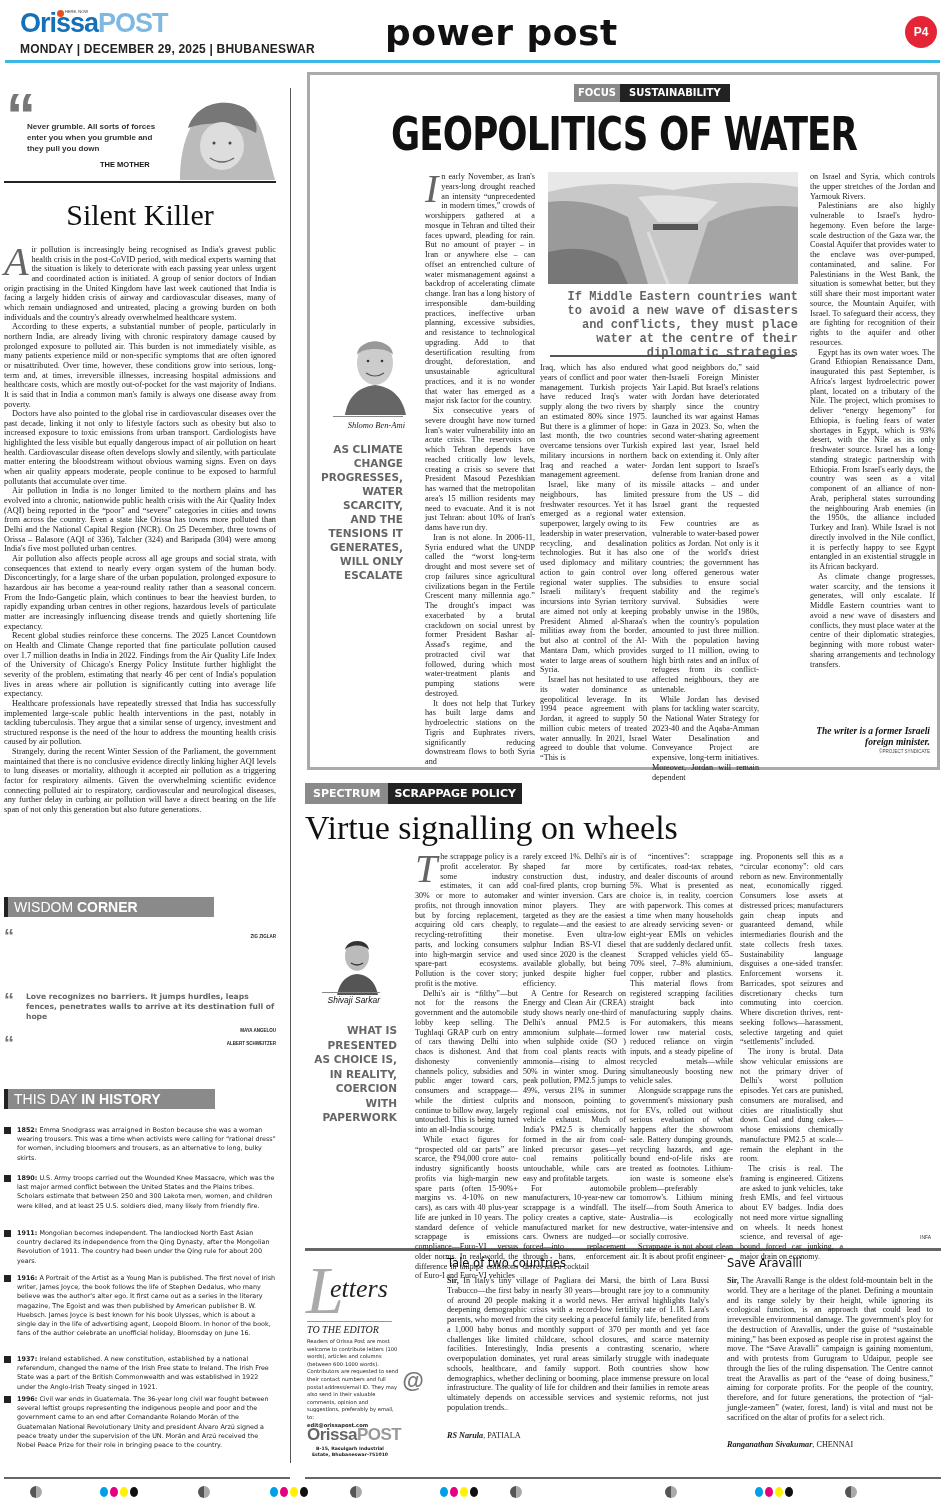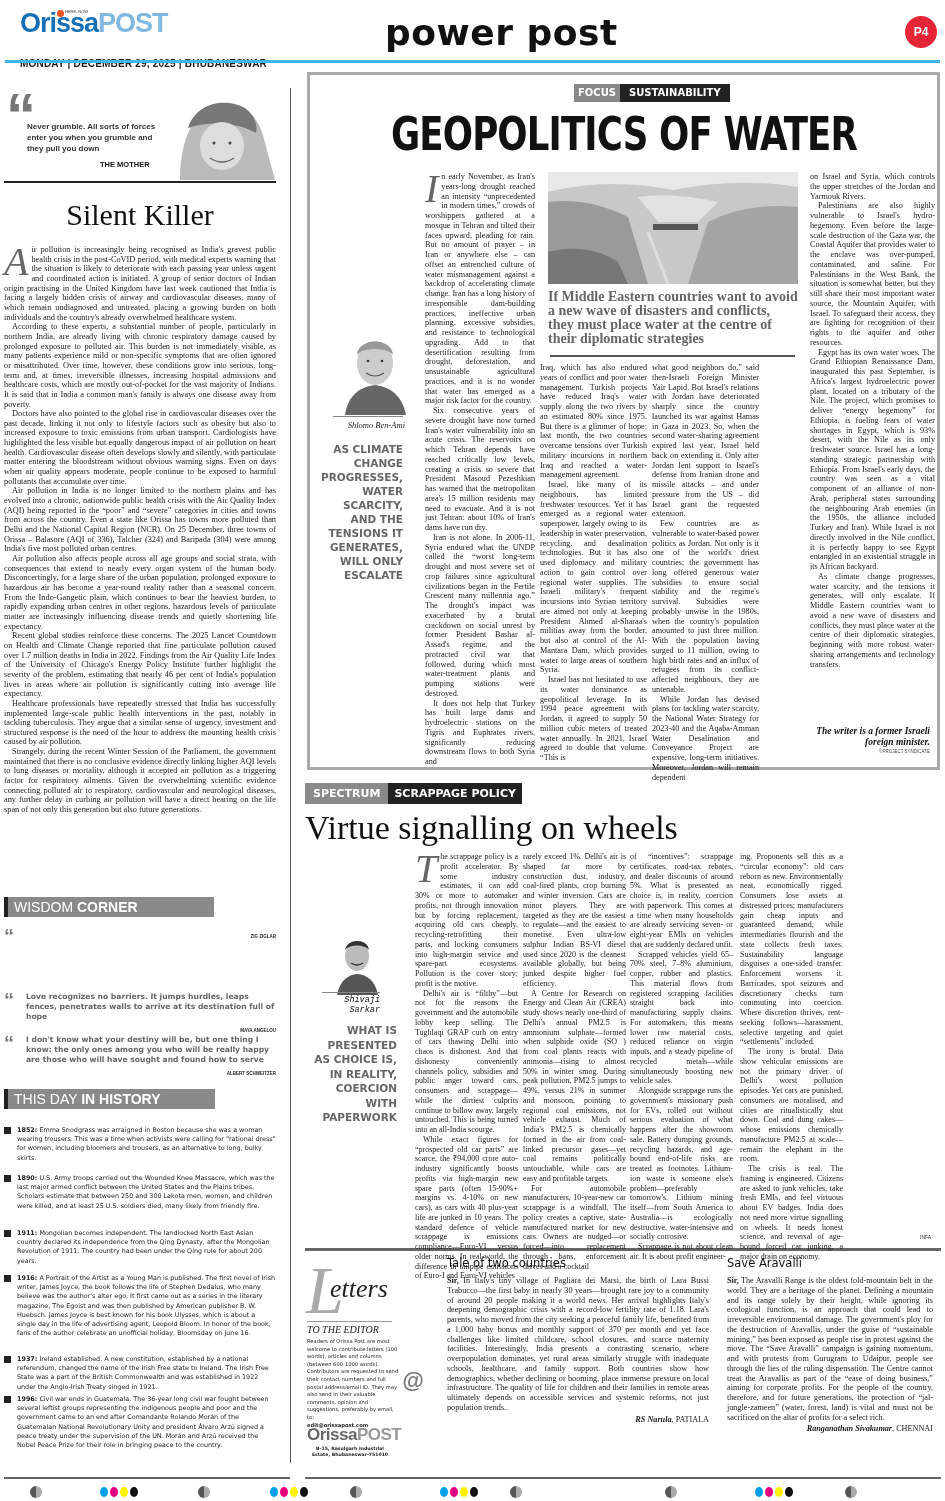--- a/index.html
+++ b/index.html
@@ -8,21 +8,21 @@
 .bodytxt{font-family:"Liberation Serif",serif;font-size:8.2px;line-height:9.75px;text-align:justify;color:#1a1a1a;hyphens:auto}
 .bodytxt p{text-indent:8px}
 .bodytxt p.first{text-indent:0}
 .dropcap{float:left;font-size:40px;line-height:30px;color:#666;font-style:italic;margin:2px 3px 0 0;font-family:"Liberation Serif",serif}
 
 #logo{left:20px;top:8px;font-family:"Liberation Sans",sans-serif;font-weight:bold;font-size:27px;letter-spacing:-1px}
 #logo .o{color:#1670b8}
 #logo .p{color:#7fb8e0}
 #logo-dot{left:57px;top:10px;width:7px;height:7px;border-radius:50%;background:#e8501c}
 #logo-tag{left:65px;top:9px;font-size:4px;font-family:"Liberation Sans",sans-serif;color:#333}
-#dateline{left:20px;top:58px;font-family:"Liberation Sans",sans-serif;font-size:10px;font-weight:bold;color:#222;letter-spacing:.2px}
+#dateline{left:20px;top:42px;font-family:"Liberation Sans",sans-serif;font-size:12px;font-weight:bold;color:#222;letter-spacing:.2px}
 #section-title{left:385px;top:12px;font-family:"DejaVu Sans",sans-serif;font-weight:700;font-size:36px;color:#111;letter-spacing:.5px}
 #page-badge{left:905px;top:16px;width:32px;height:32px;border-radius:50%;background:#e42536;color:#fff;font-family:"Liberation Sans",sans-serif;font-weight:bold;font-size:12px;text-align:center;line-height:32px}
 #top-rule{left:5px;top:60px;width:935px;height:3px;background:#3bb8e6}
 
 #quote-marks{left:6px;top:85px;font-size:60px;line-height:60px;color:#777;font-family:"Liberation Sans",sans-serif;font-weight:bold}
 #quote-text{left:27px;top:121px;width:140px;font-family:"Liberation Sans",sans-serif;font-weight:bold;font-size:8px;line-height:11px;color:#333}
 #quote-author{left:100px;top:160px;font-family:"Liberation Sans",sans-serif;font-weight:bold;font-size:7.5px;color:#111}
 #mother-photo{left:160px;top:88px;width:118px;height:92px}
 #quote-rule{left:4px;top:181px;width:272px;height:2px;background:#222}
 #left-vrule{left:290px;top:88px;width:1px;height:1375px;background:#555}
@@ -46,52 +46,52 @@
 #focus-tag{left:574px;top:84px;height:18px;display:flex;font-family:"DejaVu Sans",sans-serif;font-weight:bold;font-size:10px;line-height:18px}
 #focus-tag .a{background:#888;color:#fff;padding:0 4px}
 #focus-tag .b{background:#222;color:#fff;padding:0 9px}
 #geo-head{left:310px;top:104px;width:628px;text-align:center;font-family:"DejaVu Sans",sans-serif;font-weight:bold;font-stretch:condensed;font-size:46px;letter-spacing:-1px;line-height:60px;color:#111;transform:scaleX(.86);transform-origin:center}
 #author-photo1{left:340px;top:325px;width:70px;height:90px}
 #author-rule1{left:333px;top:416px;width:70px;height:1px;background:#888}
 #author-name1{left:320px;top:420px;width:85px;text-align:right;font-family:"Liberation Serif",serif;font-style:italic;font-size:8.5px;color:#222}
 #pull1{left:316px;top:442px;width:87px;text-align:right;font-family:"DejaVu Sans",sans-serif;font-weight:bold;font-size:10.5px;line-height:14px;color:#666}
 #geo-col1{left:425px;top:172px;width:110px}
 #geo-photo{left:548px;top:172px;width:250px;height:112px}
-#geo-caption{left:548px;top:290px;width:250px;text-align:left;font-family:Liberation Serif, serif;font-weight:bold;font-size:14px;line-height:14px;color:#666}
+#geo-caption{left:548px;top:290px;width:250px;text-align:right;font-family:Liberation Mono, monospace;font-weight:bold;font-size:12px;line-height:14px;color:#666}
 #geo-cap-rule{left:550px;top:355px;width:245px;height:2px;background:#555}
 #geo-col2{left:540px;top:363px;width:107px}
 #geo-col3{left:652px;top:363px;width:107px}
 #geo-col4{left:810px;top:172px;width:125px}
 #geo-sign{left:790px;top:726px;width:140px;text-align:right;font-family:"Liberation Serif",serif;font-style:italic;font-weight:bold;font-size:9.5px;line-height:11px}
 #geo-credit{left:790px;top:749px;width:140px;text-align:right;font-family:"Liberation Sans",sans-serif;font-size:4.5px;color:#444}
 
 #spec-tag{left:305px;top:783px;height:21px;display:flex;font-family:"DejaVu Sans",sans-serif;font-weight:bold;font-size:11px;line-height:21px}
 #spec-tag .a{background:#8a8a8a;color:#fff;padding:0 8px}
 #spec-tag .b{background:#222;color:#fff;padding:0 6px}
 #virtue-head{left:305px;top:808px;width:640px;text-align:left;font-family:"Liberation Serif",serif;font-size:34px;line-height:40px;color:#111}
 #author-photo2{left:335px;top:930px;width:45px;height:65px}
 #author-rule2{left:322px;top:992px;width:58px;height:1px;background:#888}
-#author-name2{left:310px;top:995px;width:70px;text-align:right;font-family:Liberation Mono, monospace;font-style:italic;font-size:8.5px}
+#author-name2{left:310px;top:995px;width:70px;text-align:right;font-family:Liberation Sans, sans-serif;font-style:italic;font-size:8.5px}
 #pull2{left:312px;top:1023px;width:85px;text-align:right;font-family:"DejaVu Sans",sans-serif;font-weight:bold;font-size:10.5px;line-height:14.5px;color:#666}
 .vc{font-size:8px;line-height:9.75px}
 #spec-bottom-rule{left:305px;top:1248px;width:636px;height:3px;background:#666}
 
 #letters-L{left:306px;top:1255px;font-family:"Liberation Serif",serif;font-style:italic;font-size:68px;line-height:70px;color:#aaa}
 #letters-word{left:330px;top:1274px;font-family:"Liberation Serif",serif;font-style:italic;font-size:26px;color:#222}
 #letters-rule{left:307px;top:1321px;width:85px;height:1px;background:#999}
 #to-editor{left:307px;top:1324px;font-family:"Liberation Serif",serif;font-style:italic;font-size:10px;color:#222}
 #letters-info{left:307px;top:1338px;width:93px;font-family:"DejaVu Sans",sans-serif;font-size:5.2px;line-height:7.6px;color:#222}
 #letters-email{font-weight:bold}
 #at-icon{left:402px;top:1368px;font-family:"Liberation Sans",sans-serif;font-weight:bold;font-style:italic;font-size:22px;color:#777}
 #letters-logo{left:307px;top:1425px;font-family:"Liberation Sans",sans-serif;font-weight:bold;font-size:17px;color:#666;letter-spacing:-.5px}
 #letters-logo .p{color:#999}
 #letters-addr{left:310px;top:1446px;width:80px;text-align:center;font-family:"DejaVu Sans",sans-serif;font-weight:bold;font-size:4.6px;line-height:6px;color:#222}
 .lt-title{position:absolute;font-family:"DejaVu Sans",sans-serif;font-size:11.5px;color:#111}
 .lt-body{position:absolute;font-family:"Liberation Serif",serif;font-size:8.2px;line-height:9.75px;text-align:justify;color:#1a1a1a}
-.lt-sign{text-align:right;font-style:italic;font-weight:bold;margin-top:2px}
+.lt-sign{font-style:italic;font-weight:bold;margin-top:18px}
 .lt-sign span{font-style:normal;font-weight:normal}
 #letters-bottom-rule{left:305px;top:1477px;width:636px;height:2px;background:#666}
 
 .reg{position:absolute;top:1486px;width:12px;height:12px;border-radius:50%;background:linear-gradient(90deg,#555 50%,#aaa 50%)}
 .cmyk{position:absolute;top:1487px;display:flex;gap:2px}
 .cmyk span{width:8px;height:10px;border-radius:50%}
 </style>
 </head>
 <body>
 
@@ -239,21 +239,20 @@
     <span class="mk">“</span>
     <div class="au">ZIG ZIGLAR</div>
   </div>
 <div class="wq" style="top: 992px;">
     <span class="mk">“</span>
     <div class="tx">Love recognizes no barriers. It jumps hurdles, leaps fences, penetrates walls to arrive at its destination full of hope</div>
     <div class="au">MAYA ANGELOU</div>
   </div>
 <div class="wq" style="top: 1035px;">
     <span class="mk">“</span>
-    <div class="tx">I don't know what your destiny will be, but one thing I know: the only ones among you who will be really happy are those who will have sought and found how to serve</div>
     <div class="au">ALBERT SCHWEITZER</div>
   </div>
 <div class="hist" style="top: 1126px;">
     <span class="sq"></span>
     <div class="tx"><b>1852:</b><span> Emma Snodgrass was arraigned in Boston because she was a woman wearing trousers. This was a time when activists were calling for “rational dress” for women, including bloomers and trousers, as an alternative to long, bulky skirts.</span></div>
   </div>
 <div class="hist" style="top: 1174px;">
     <span class="sq"></span>
     <div class="tx"><b>1890:</b><span> U.S. Army troops carried out the Wounded Knee Massacre, which was the last major armed conflict between the United States and the Plains tribes. Scholars estimate that between 250 and 300 Lakota men, women, and children were killed, and at least 25 U.S. soldiers died, many likely from friendly fire.</span></div>
   </div>

